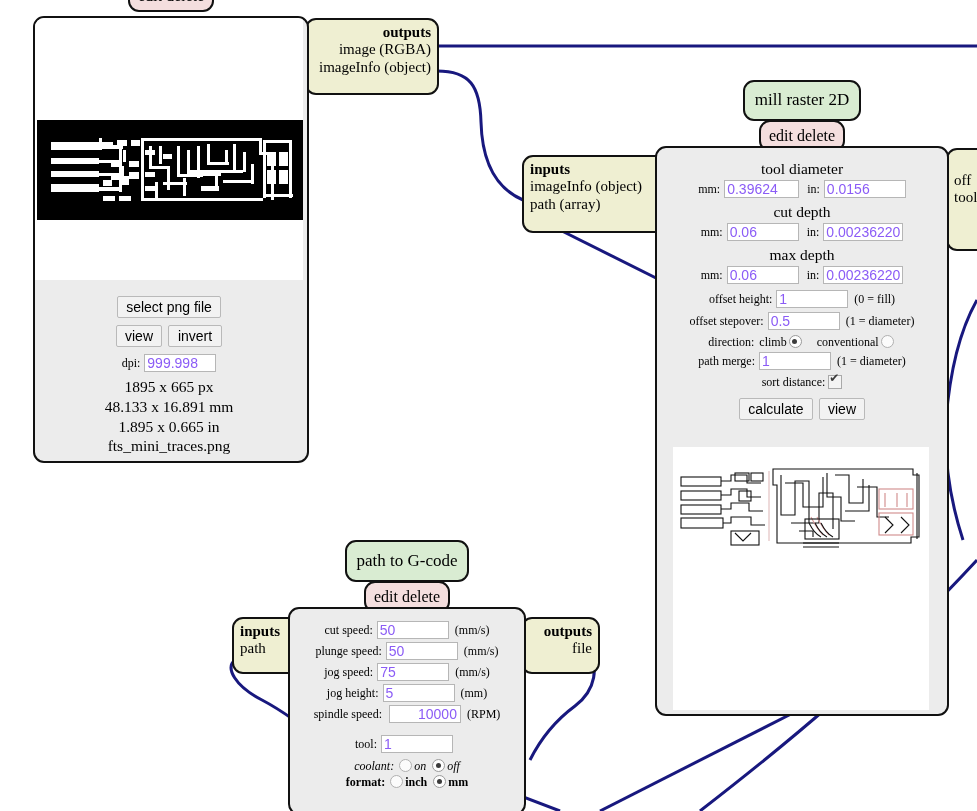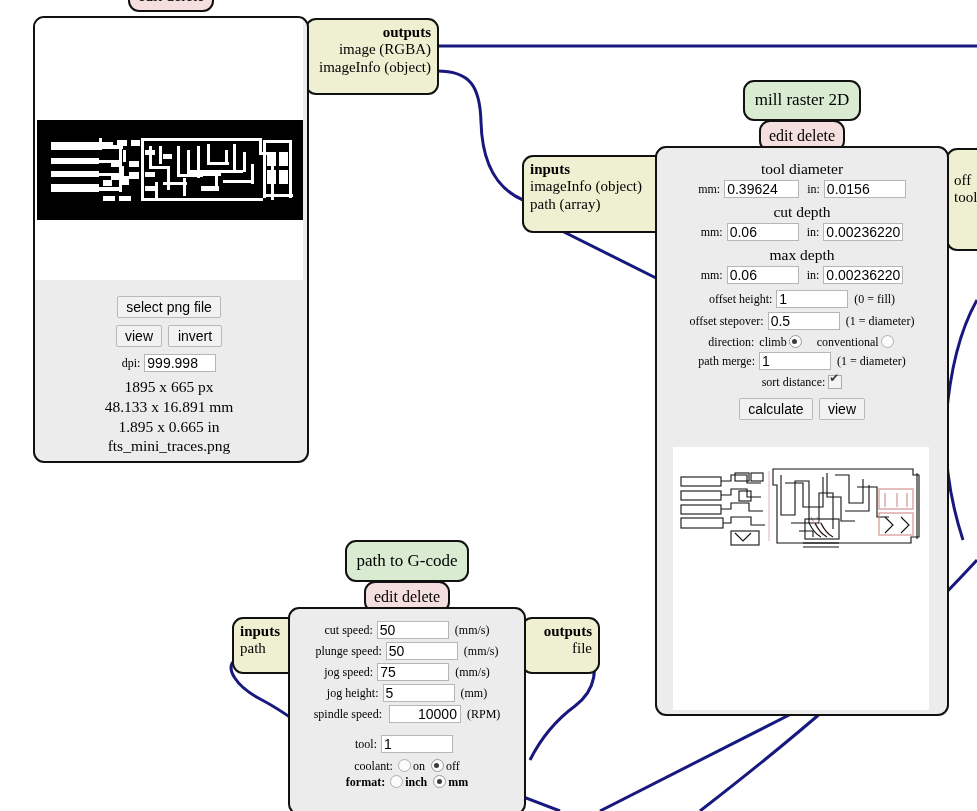--- a/index.html
+++ b/index.html
@@ -41,21 +41,21 @@
     border-radius:11px;z-index:8;overflow:hidden;
   }
   .imgpane{position:absolute;background:#ffffff;}
 
   
   .row{display:flex;align-items:center;justify-content:center;white-space:nowrap;line-height:1.0;}
   .lbl{font-family:"Liberation Serif", serif;font-size:12px;}
   .sublabel{text-align:center;font-family:"Liberation Serif", serif;font-size:15.5px;}
   input.txt{
     font-family:"Liberation Sans", sans-serif;font-size:14px;
-    border:1px solid #b6b6b6;background:#fff;color:#000000;
+    border:1px solid #b6b6b6;background:#fff;color:#8b5cf6;
     padding:0 2px;height:18px;box-sizing:border-box;outline:none;
     border-radius:0;
   }
   button.btn{
     font-family:"Liberation Sans", sans-serif;font-size:14px;
     background:#f2f2f2;border:1px solid #b9b9b9;color:#000;
     padding:2px 8px;border-radius:2px;cursor:pointer;
   }
   .radio{
     display:inline-block;width:11px;height:11px;border-radius:50%;
@@ -396,21 +396,21 @@
       <span class="lbl">spindle speed:</span>
       <input class="txt" style="width: 72px; margin-left: 7px; padding-left: 28px;" value="10000">
       <span class="lbl" style="margin-left:6px;">(RPM)</span>
     </div>
     <div class="row" style="margin-top:12px;">
       <span class="lbl">tool:</span>
       <input class="txt" style="width: 72px; margin-left: 4px;" value="1">
       <span class="lbl" style="margin-left:6px;"></span>
     </div>
 
-    <div class="row" style="margin-top:6px;">
+    <div class="row" style="margin-top:6px;font-style:italic;">
       <span class="lbl">coolant:</span>
       <span class="radio" style="margin-left:5px;"></span>
       <span class="lbl">on</span>
       <span class="radio on" style="margin-left:6px;"></span>
       <span class="lbl">off</span>
     </div>
     <div class="row" style="margin-top:3px;font-weight:bold;">
       <span class="lbl">format:</span>
       <span class="radio" style="margin-left:5px;"></span>
       <span class="lbl">inch</span>

